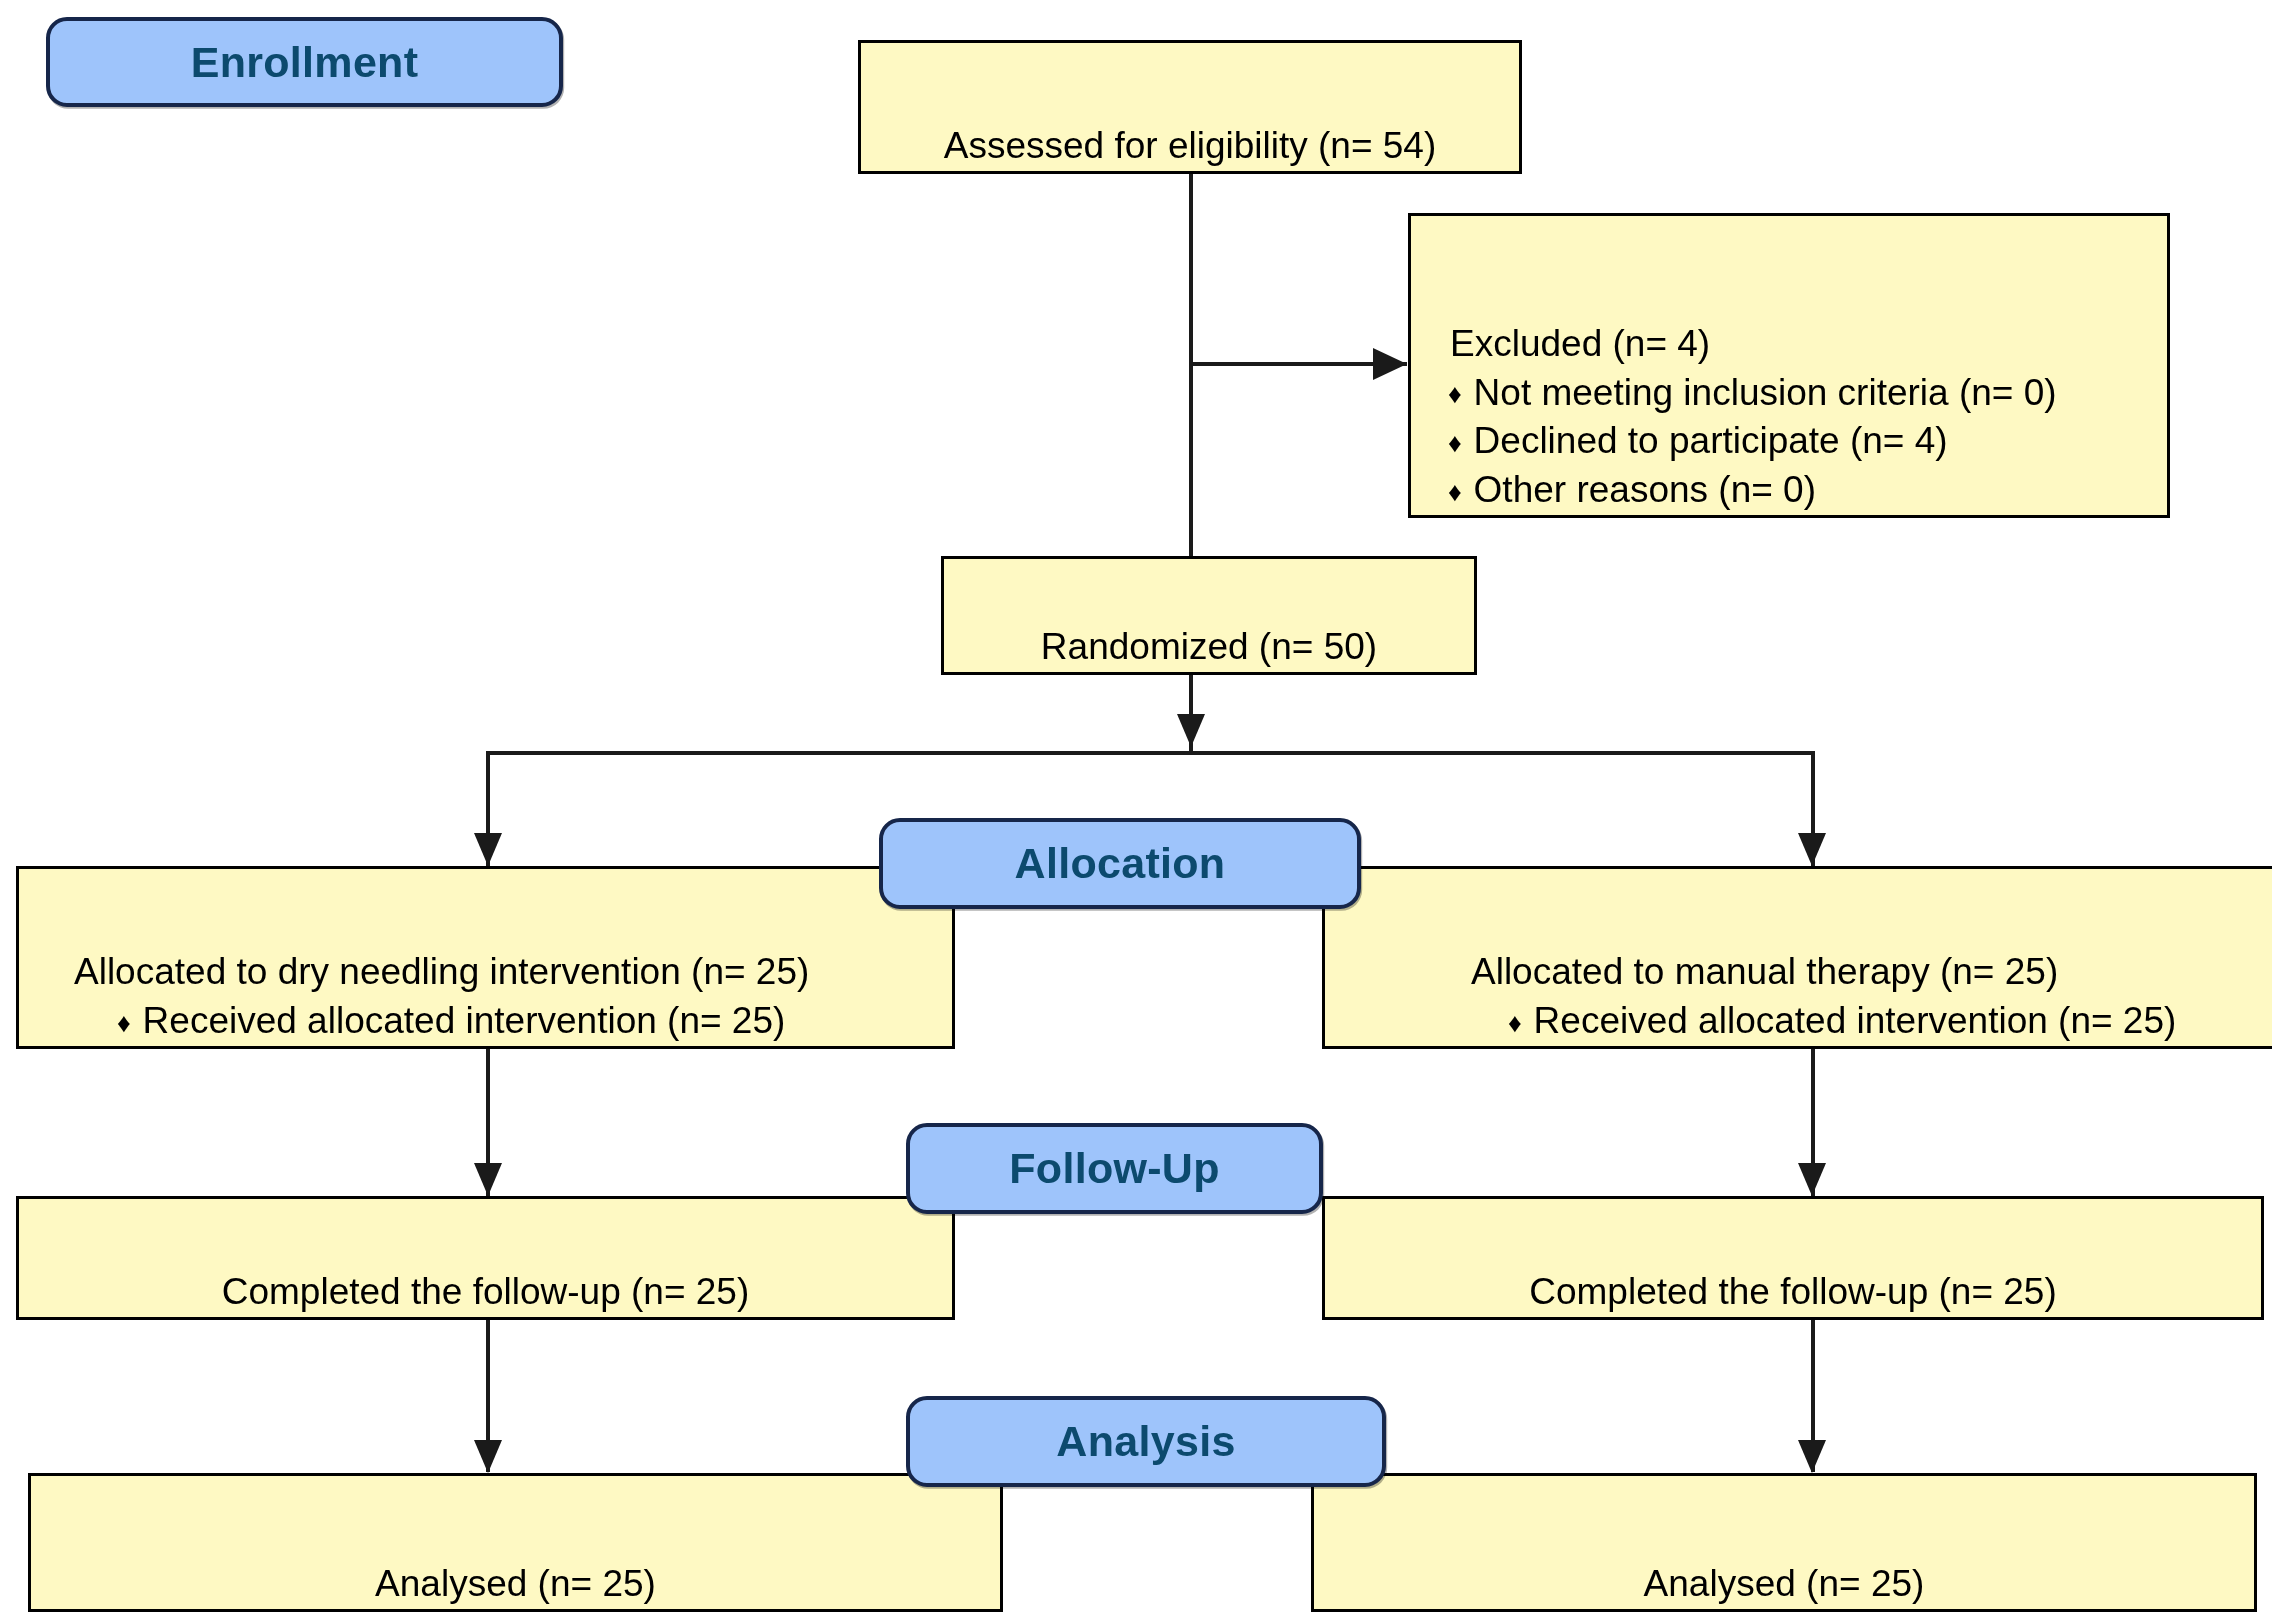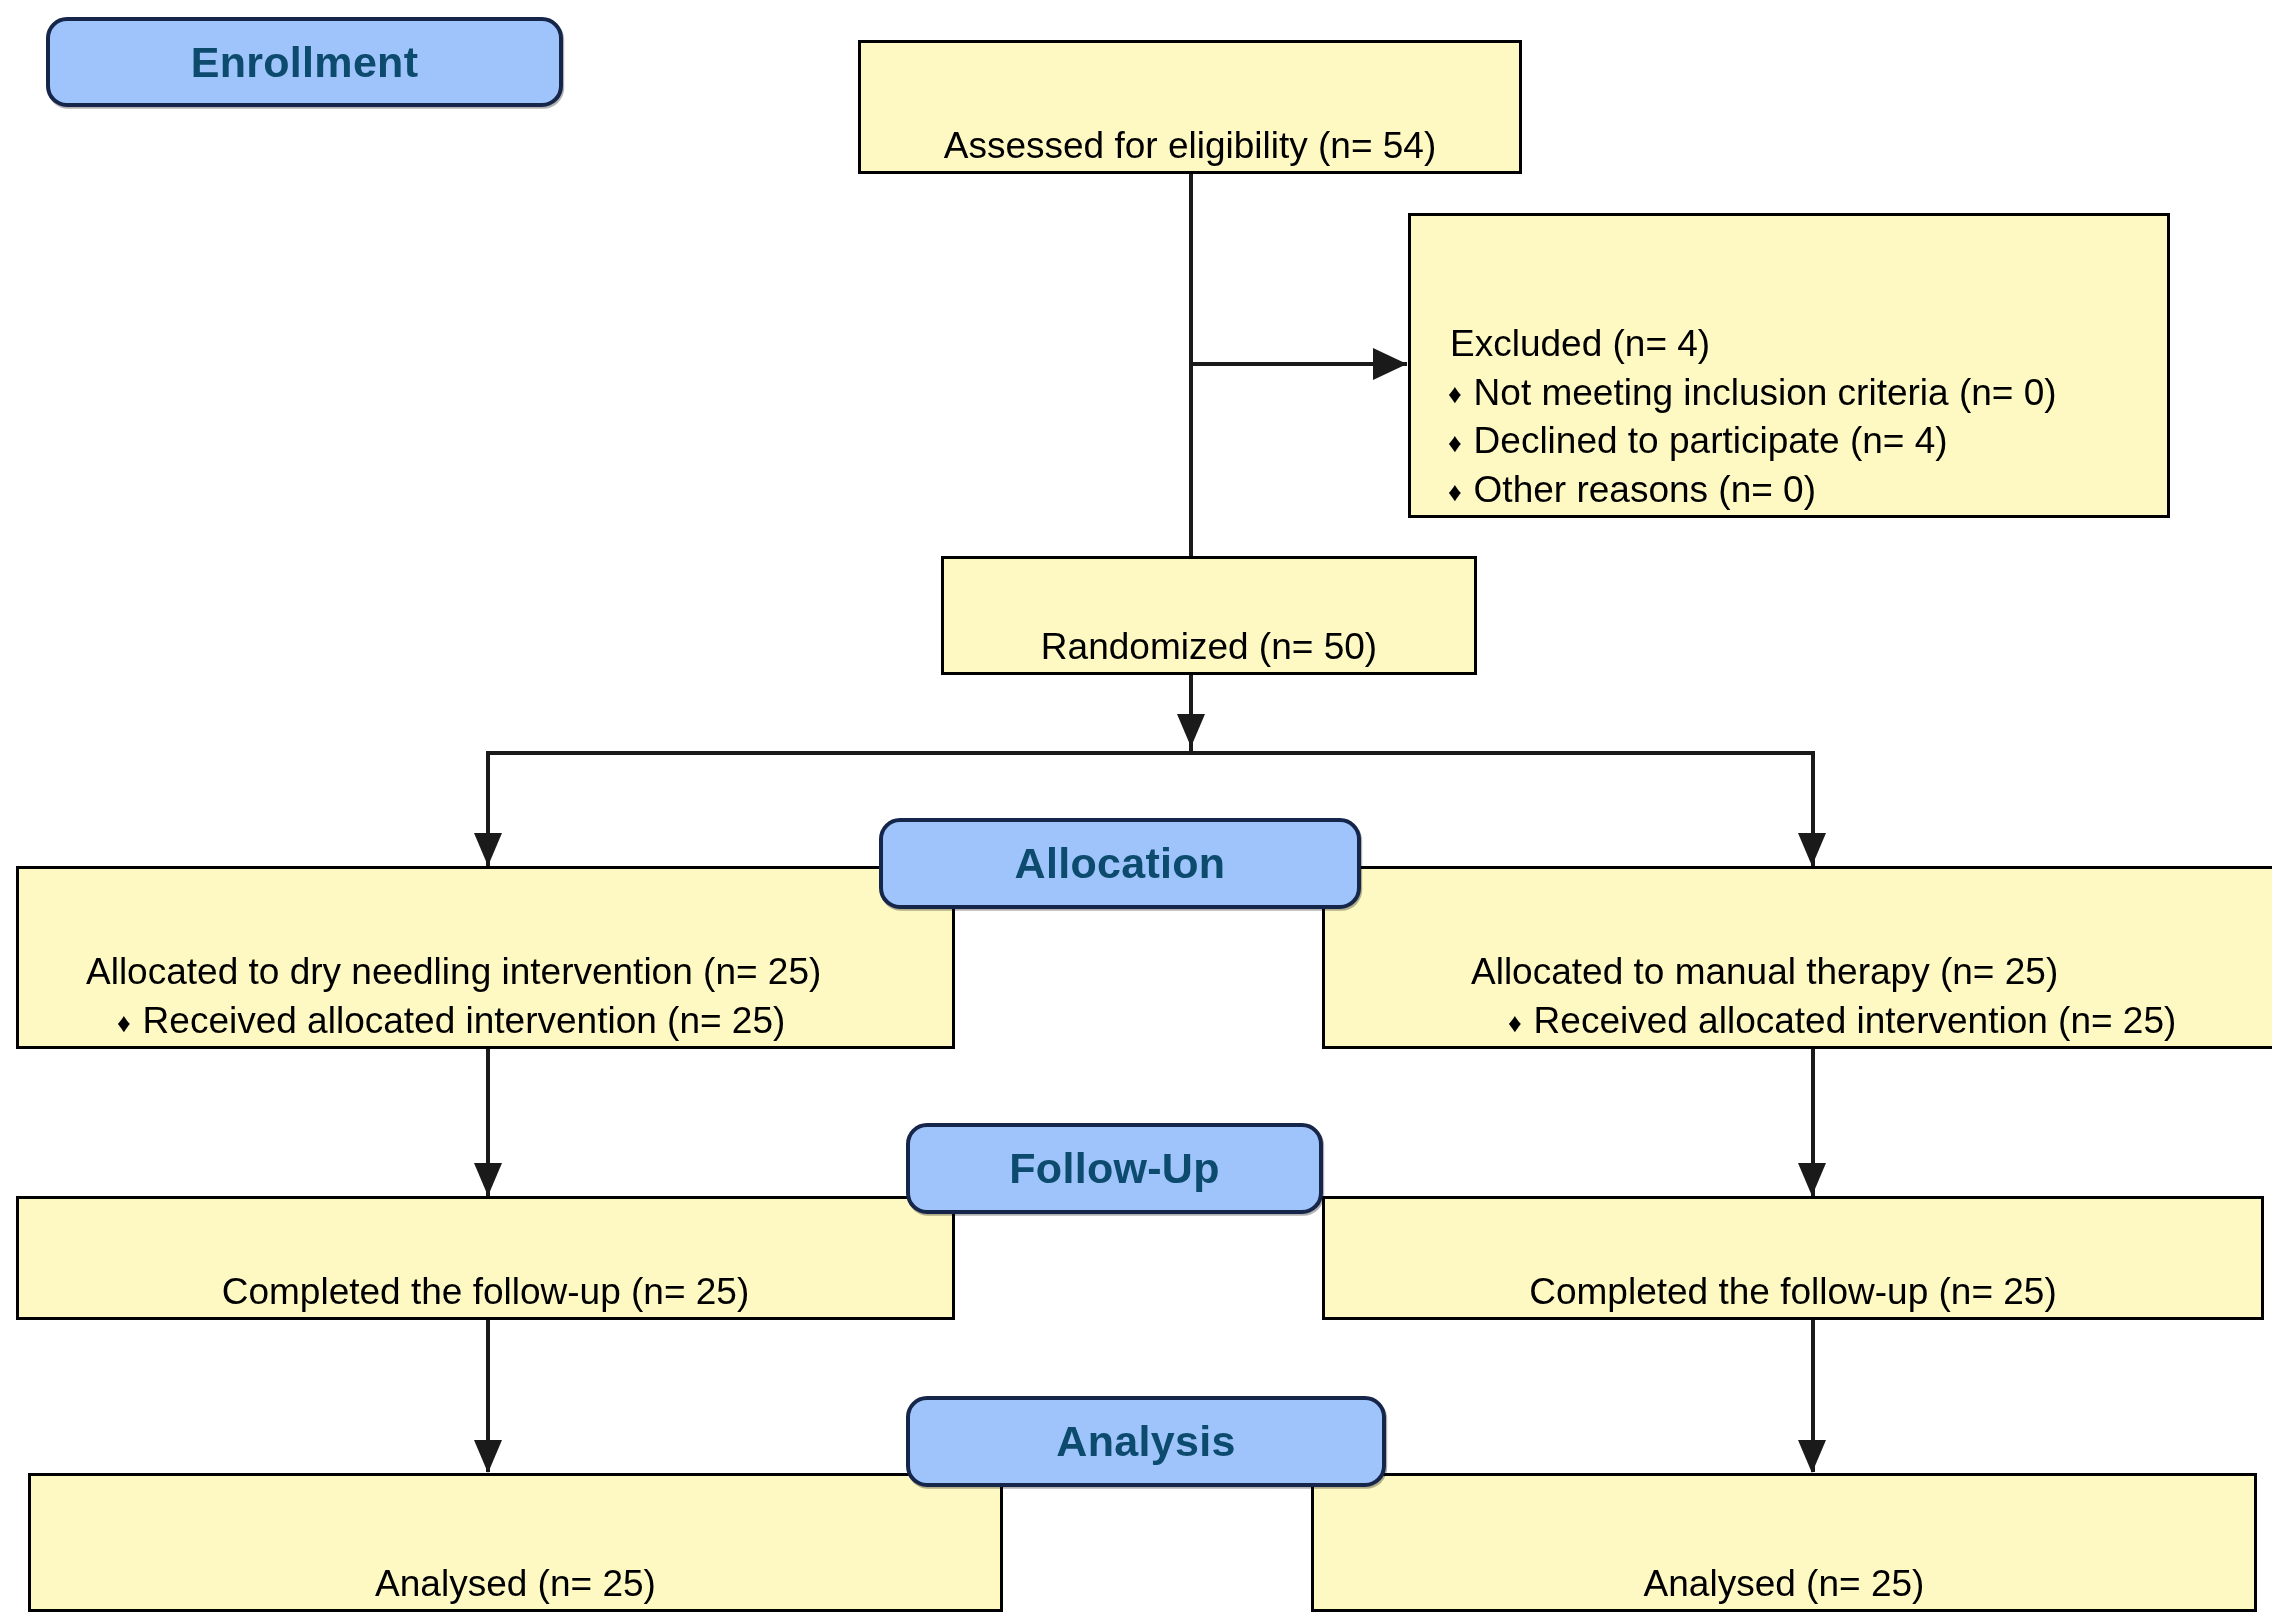--- a/index.html
+++ b/index.html
@@ -135,21 +135,21 @@
   <div class="arrow-down" style="left:474px; top:833px;"></div>
 
   <div class="vline" style="left:1811px; top:751px; height:115px;"></div>
   <div class="arrow-down" style="left:1798px; top:833px;"></div>
 
   <div class="banner" style="left:879px; top:818px; width:482px; height:91px;">
     <span class="banner-label">Allocation</span>
   </div>
 
   <div class="box" style="left:16px; top:866px; width:939px; height:183px;">
-    <div class="box-line" style="padding-left:31px;margin-left:36px;">Allocated to dry needling intervention (n= 25)</div>
+    <div class="box-line" style="padding-left:55px;">Allocated to dry needling intervention (n= 25)</div>
     <div class="box-line bullet" style="padding-left:98px;">Received allocated intervention (n= 25)</div>
   </div>
 
   <div class="box" style="left:1322px; top:866px; width:1094px; height:183px;">
     <div class="box-line" style="padding-left:146px;">Allocated to manual therapy (n= 25)</div>
     <div class="box-line bullet" style="padding-left:183px;">Received allocated intervention (n= 25)</div>
   </div>
 
   <div class="vline" style="left:486px; top:1049px; height:148px;"></div>
   <div class="arrow-down" style="left:474px; top:1163px;"></div>

